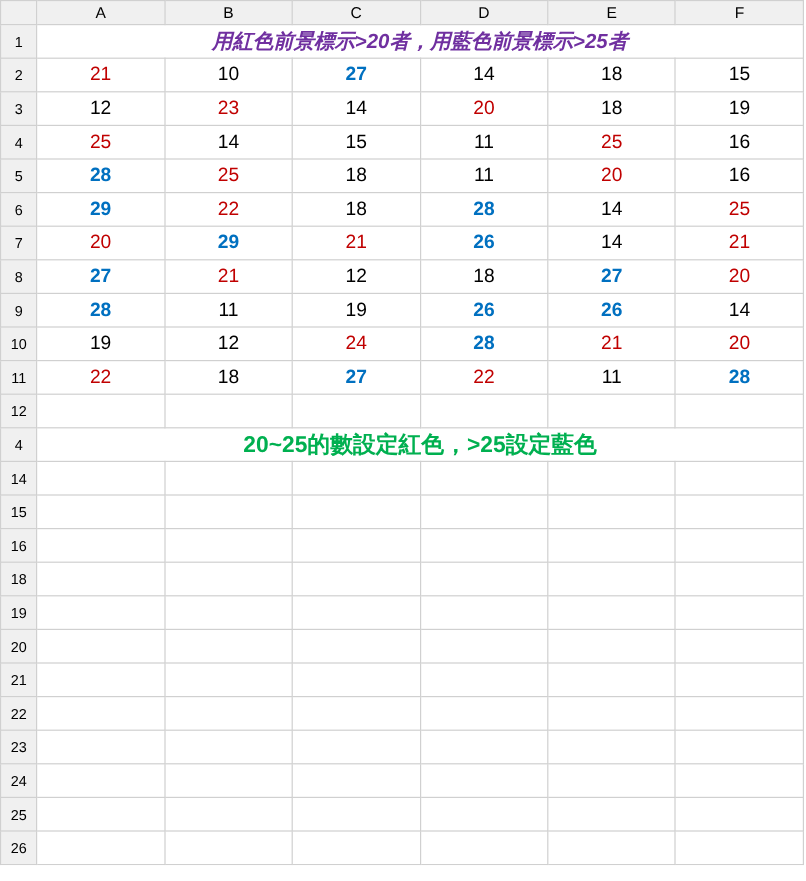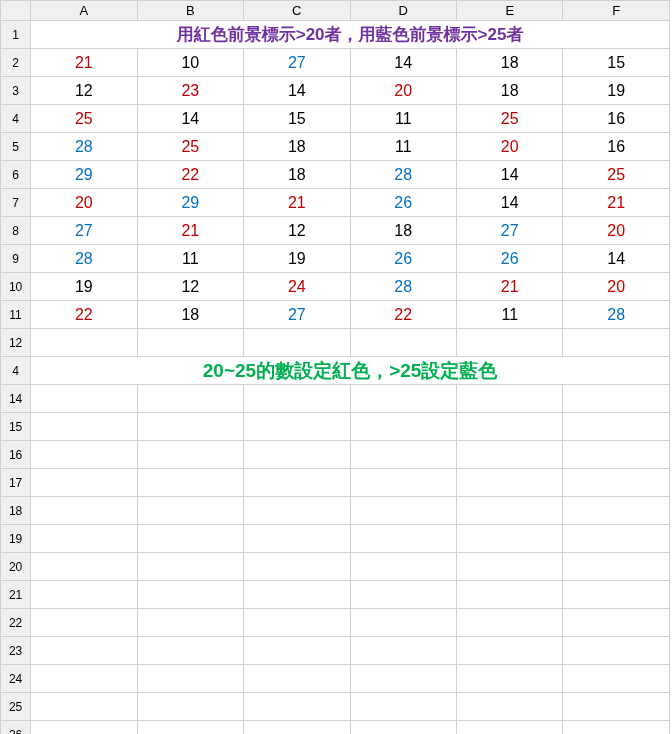--- a/index.html
+++ b/index.html
@@ -6,23 +6,23 @@
     body { font-family: "Microsoft JhengHei", "PMingLiU", Arial, sans-serif; font-size: 12px; background: #fff; width: 672px; }
     
     .sheet { border-collapse: collapse; width: 670px; }
     .sheet th, .sheet td { border: 1px solid #d0d0d0; text-align: center; background: #fff; }
     .sheet th { background: #f0f0f0; font-weight: normal; font-size: 13px; height: 20px; }
     .rowhdr { background: #f0f0f0 !important; width: 30px; font-size: 12px; }
     .colhdr { width: 106px; }
     
     .sheet td.cell { height: 28px; font-size: 16px; }
     .red { color: #c00000; }
-    .blue { color: #0070c0; }
+    .blue { color: #0070c0; font-weight: bold; }
     .black { color: #000; }
-    .title-row td.cell { color: #7030a0; font-size: 17px; font-weight: bold; }
+    .title-row td.cell { color: #7030a0; font-size: 17px; font-weight: bold; font-style: italic; }
     .summary-row td.cell { color: #00b050; font-size: 19px; font-weight: bold; }
     .srow { height: 22px; }
     
     .dialog-wrap { position: relative; }
   </style>
 </head>
 <body>
 
 <table class="sheet">
   <thead>
@@ -165,29 +165,20 @@
       <tr class="srow">
         <td class="rowhdr">16</td>
         <td class="cell"></td>
         <td class="cell"></td>
         <td class="cell"></td>
         <td class="cell"></td>
         <td class="cell"></td>
         <td class="cell"></td>
       </tr>
       <tr class="srow">
-        <td class="rowhdr">17</td>
-        <td class="cell"></td>
-        <td class="cell"></td>
-        <td class="cell"></td>
-        <td class="cell"></td>
-        <td class="cell"></td>
-        <td class="cell"></td>
-      </tr>
-      <tr class="srow">
         <td class="rowhdr">18</td>
         <td class="cell"></td>
         <td class="cell"></td>
         <td class="cell"></td>
         <td class="cell"></td>
         <td class="cell"></td>
         <td class="cell"></td>
       </tr>
       <tr class="srow">
         <td class="rowhdr">19</td>

